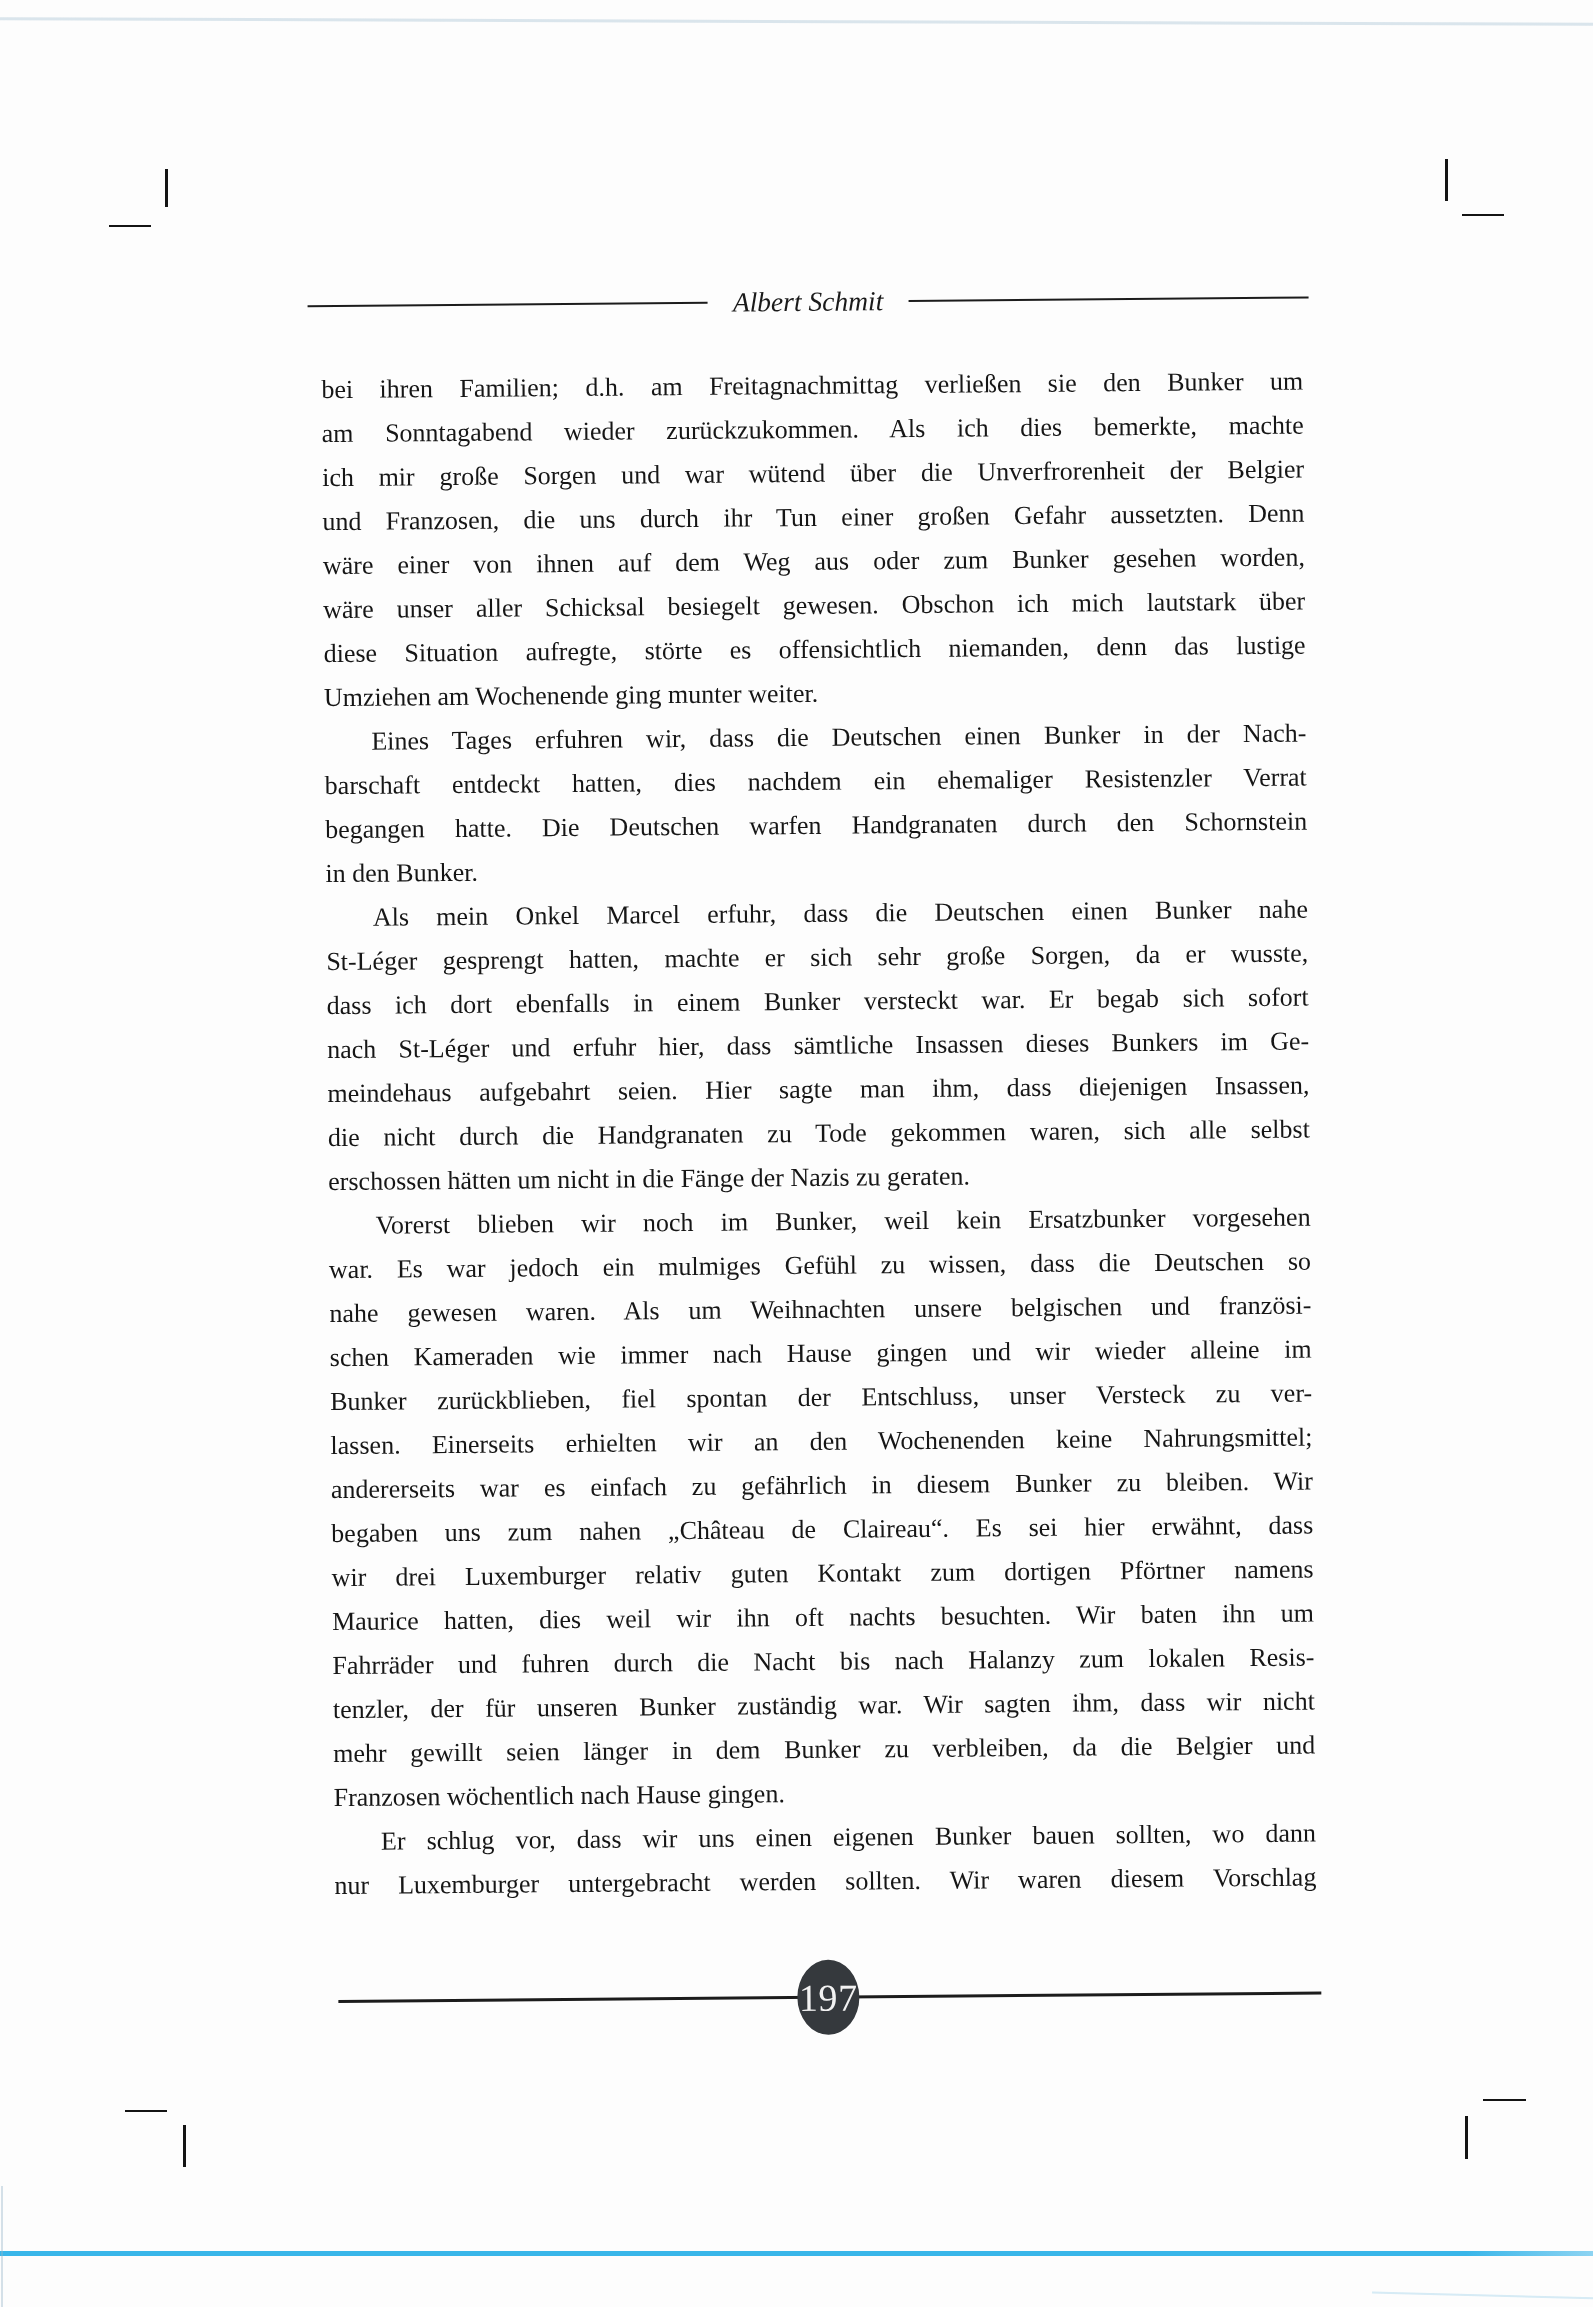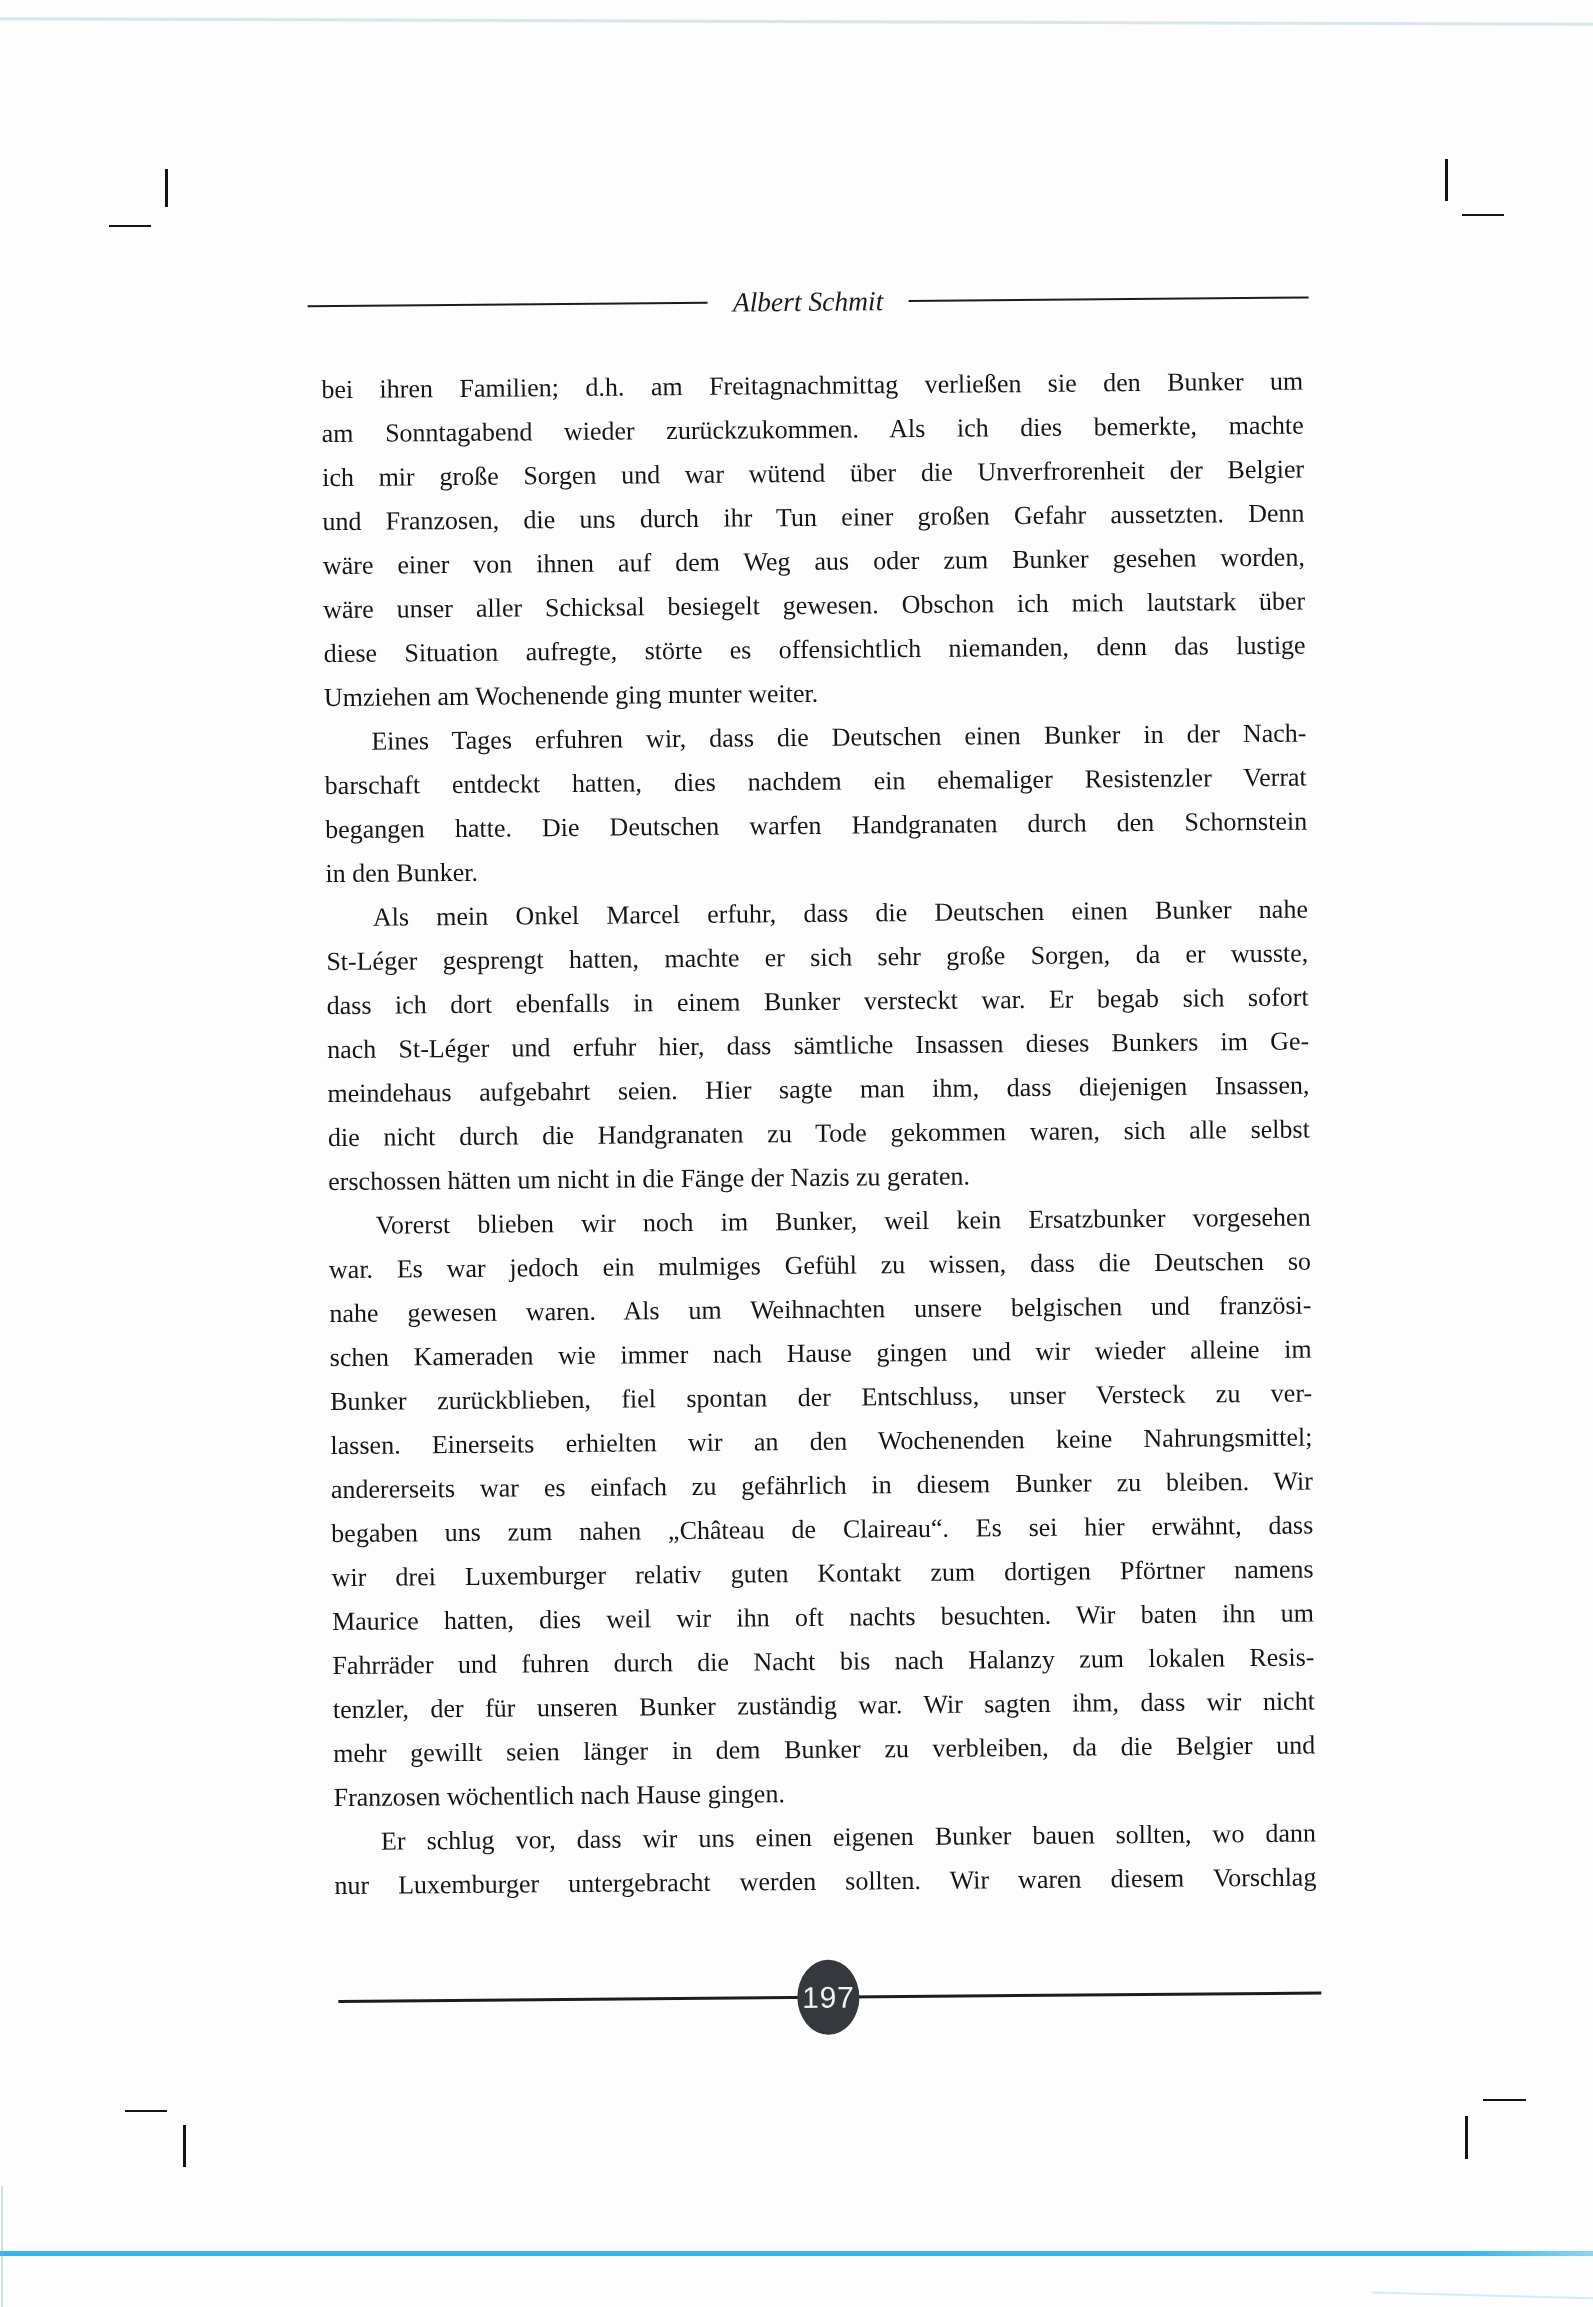--- a/index.html
+++ b/index.html
@@ -91,23 +91,23 @@
     width: 62px;
     height: 75px;
     background: #35393d;
     border-radius: 50%;
     display: flex;
     align-items: center;
     justify-content: center;
   }
   .page-number {
     color: #f2f2f2;
-    font-size: 30px;
+    font-size: 38px;
     letter-spacing: 0.7px;
-    font-family: Liberation Sans, sans-serif;
+    font-family: Liberation Serif, serif;
   }
 
   
   .mark { position: absolute; background: #141414; }
   .m-tl-v { left: 165px;  top: 169px;  width: 2.6px;  height: 38px; }
   .m-tl-h { left: 109px;  top: 225px;  width: 42px; height: 2px; }
   .m-tr-v { left: 1445px; top: 159px;  width: 2.6px;  height: 42px; }
   .m-tr-h { left: 1462px; top: 214px;  width: 42px; height: 2px; }
   .m-bl-h { left: 125px;  top: 2110px; width: 42px; height: 2px; }
   .m-bl-v { left: 183px;  top: 2125px; width: 2.6px;  height: 42px; }

